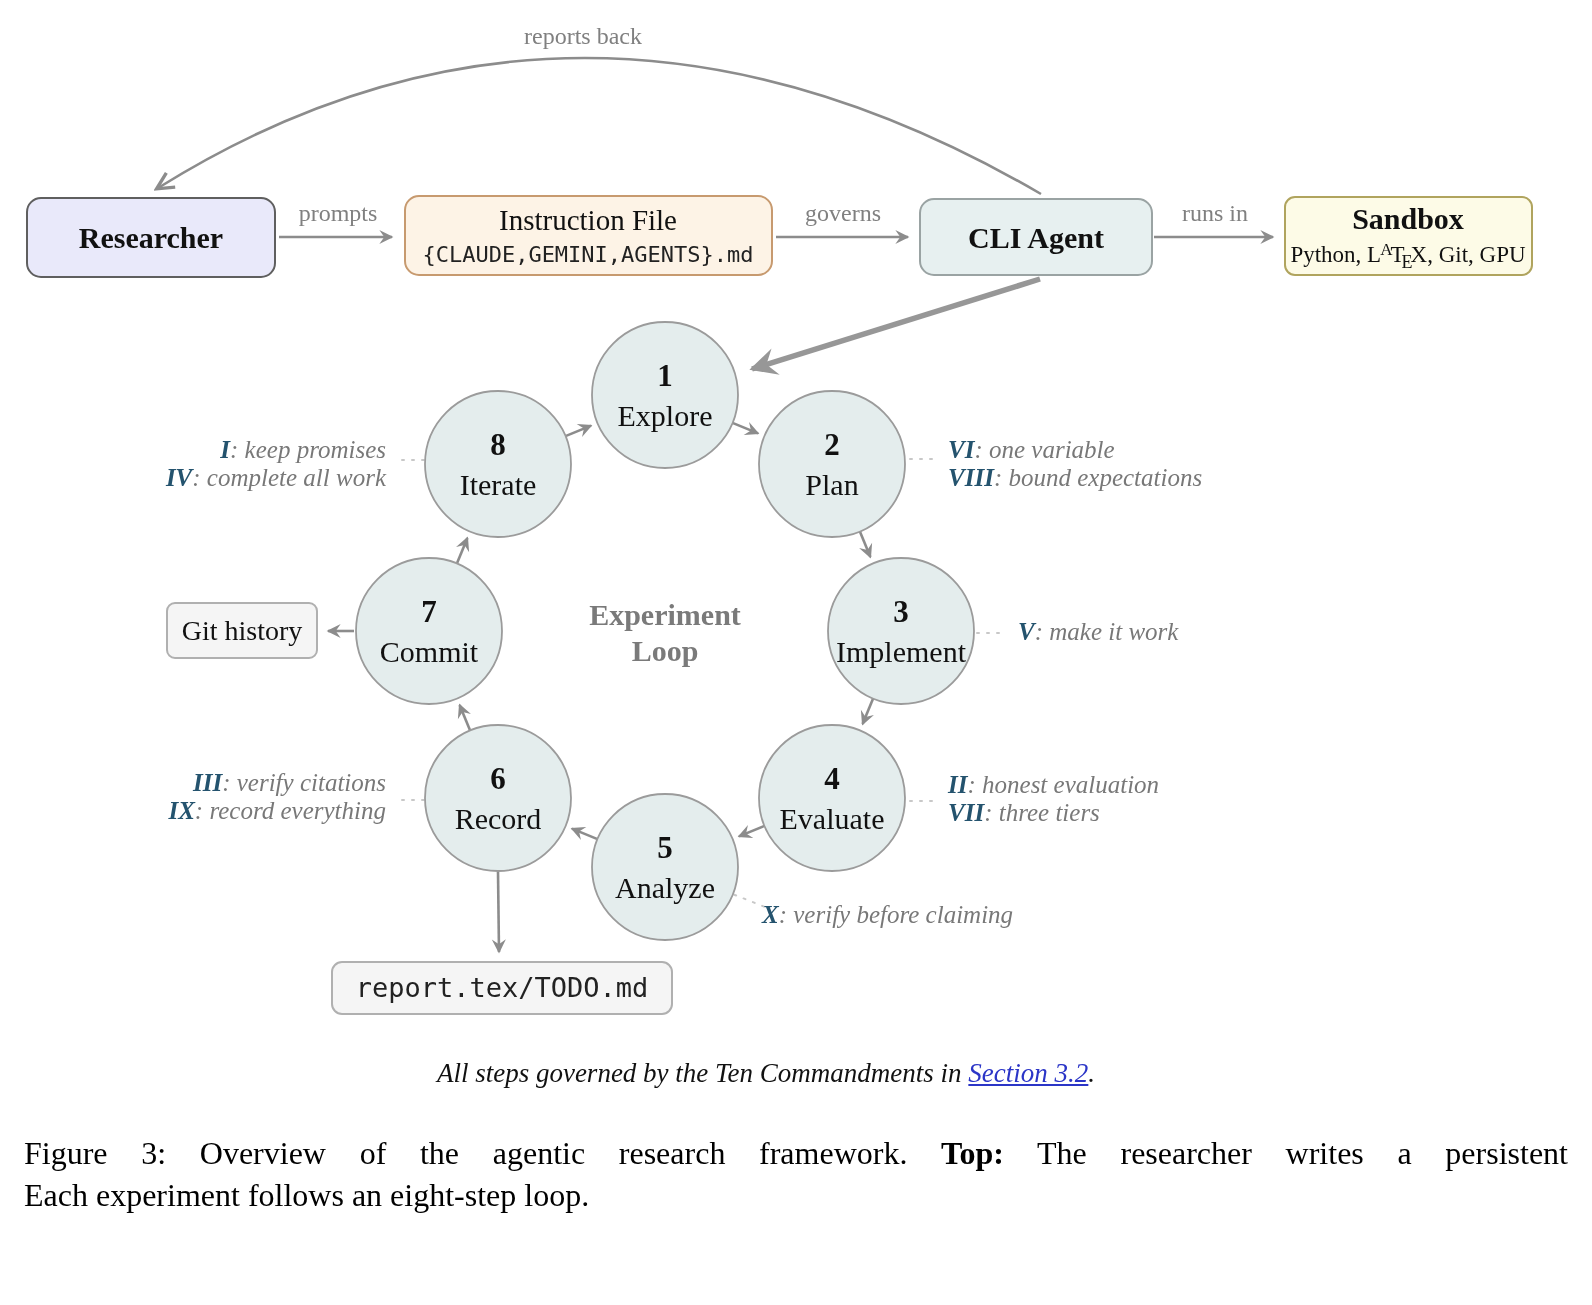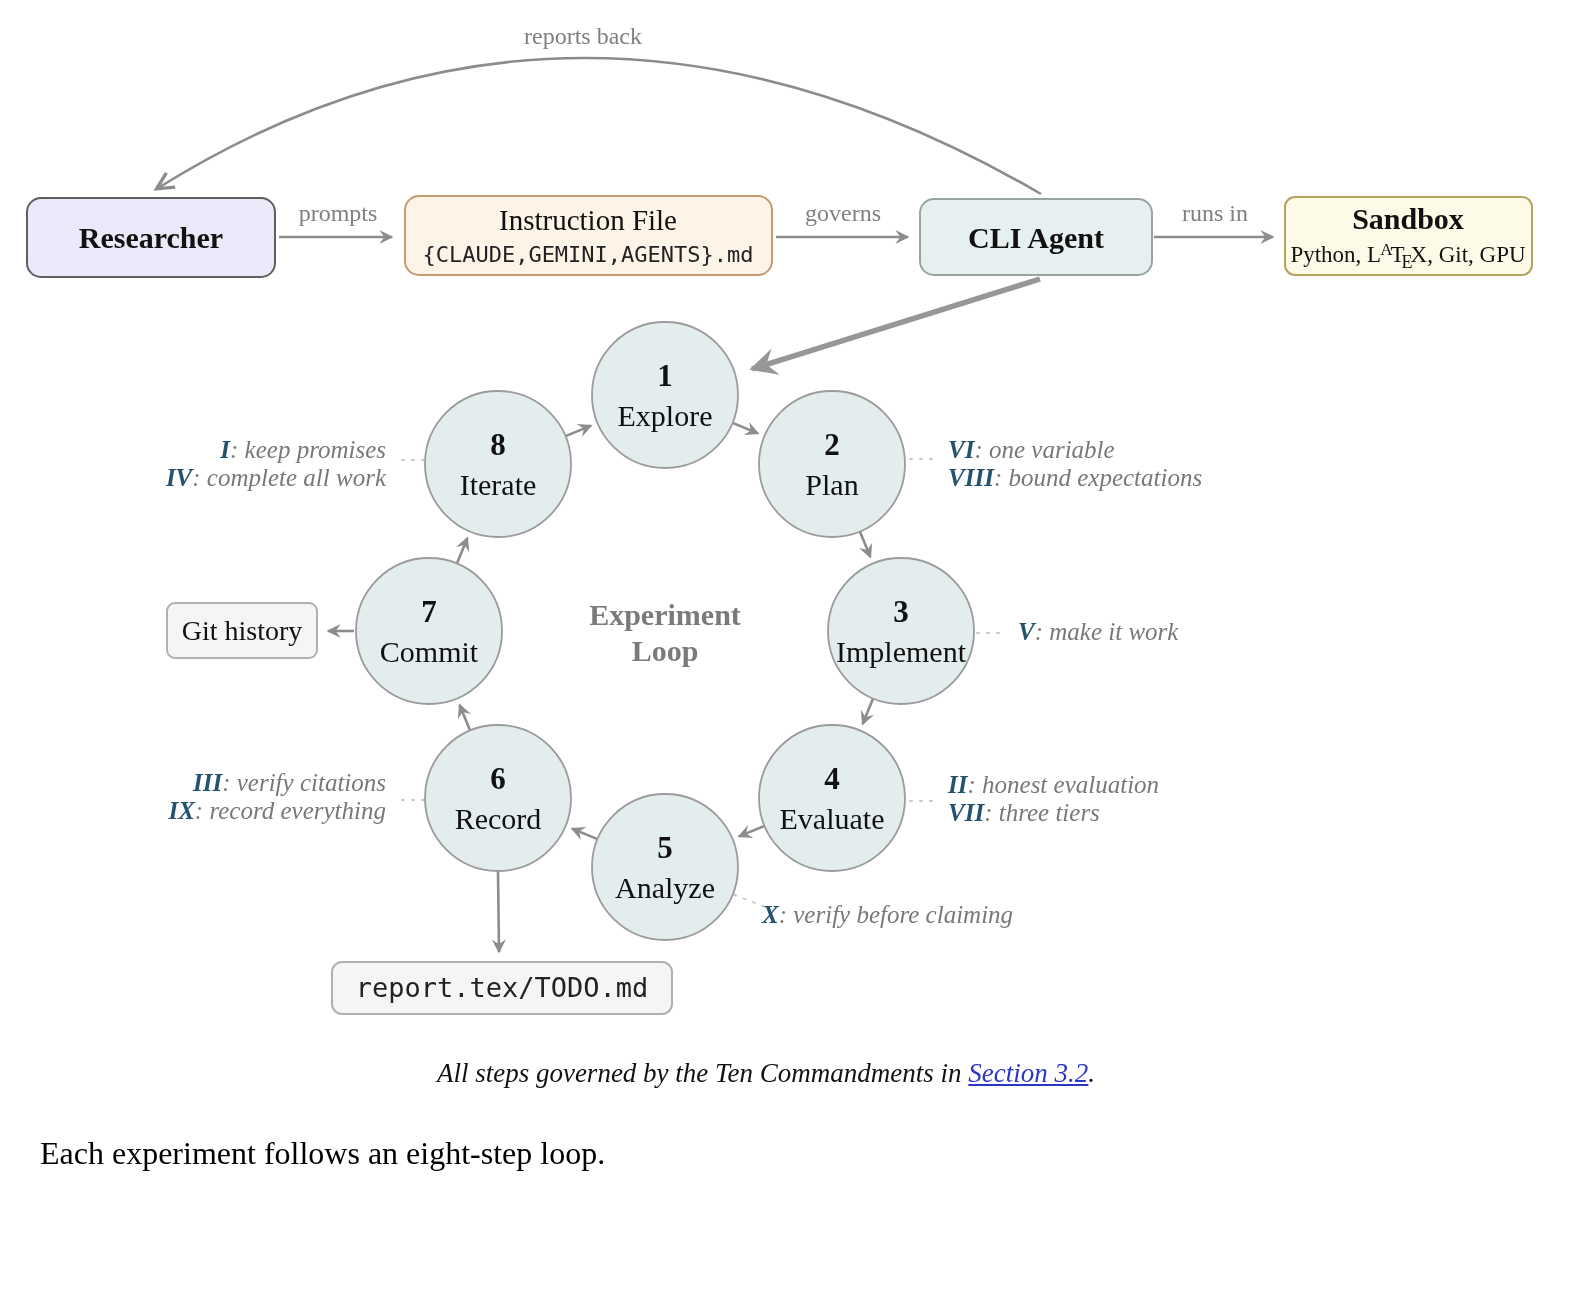--- a/index.html
+++ b/index.html
@@ -33,21 +33,21 @@
   .side-box-label{font:28px "Liberation Serif",serif;fill:#111;text-anchor:middle;}
   .report-label{font:27px "DejaVu Sans Mono","Liberation Mono",monospace;fill:#222;text-anchor:middle;}
 
   
   .note{position:absolute;top:1058px;left:0;width:1532px;text-align:center;
         font:italic 27px "Liberation Serif",serif;color:#111;}
   .note a{color:#2b35c7;text-decoration:underline;cursor:pointer;}
   .figure-caption{position:absolute;top:1132px;left:24px;width:1544px;
         font:32px "Liberation Serif",serif;color:#000;line-height:42px;}
   .jline{text-align:justify;text-align-last:justify;}
-  .jlast{text-align:left;margin-left:16px;}
+  .jlast{text-align:left;}
   .figure-caption b{font-weight:bold;}
 </style>
 </head>
 <body>
 
 <svg width="1592" height="1040" viewBox="0 0 1592 1040">
   <defs>
     <marker id="arr" viewBox="0 0 12 12" refX="10" refY="6" markerWidth="6.5" markerHeight="6.5" orient="auto-start-reverse">
       <path d="M1,1 L11,6 L1,11 L4.5,6 Z" fill="#8c8c8c"></path>
     </marker>
@@ -191,14 +191,15 @@
   </g>
   <g>
     <rect x="332" y="962" width="340" height="52" rx="10" stroke="#b0b0b0" stroke-width="2" fill="#f5f5f5"></rect>
     <text class="report-label" x="502" y="997">report.tex/TODO.md</text>
   </g>
 </svg>
 
 <div class="note"><span>All steps governed by the Ten Commandments in </span><a>Section 3.2</a><span>.</span></div>
 
 <div class="figure-caption">
+  <div class="jline"><span>Figure 3: Overview of the agentic research framework. </span><b>Top:</b><span> The researcher writes a persistent</span></div>
   <div class="jlast"><span>Each experiment follows an eight-step loop.</span></div>
 </div>
 
 </body></html>

